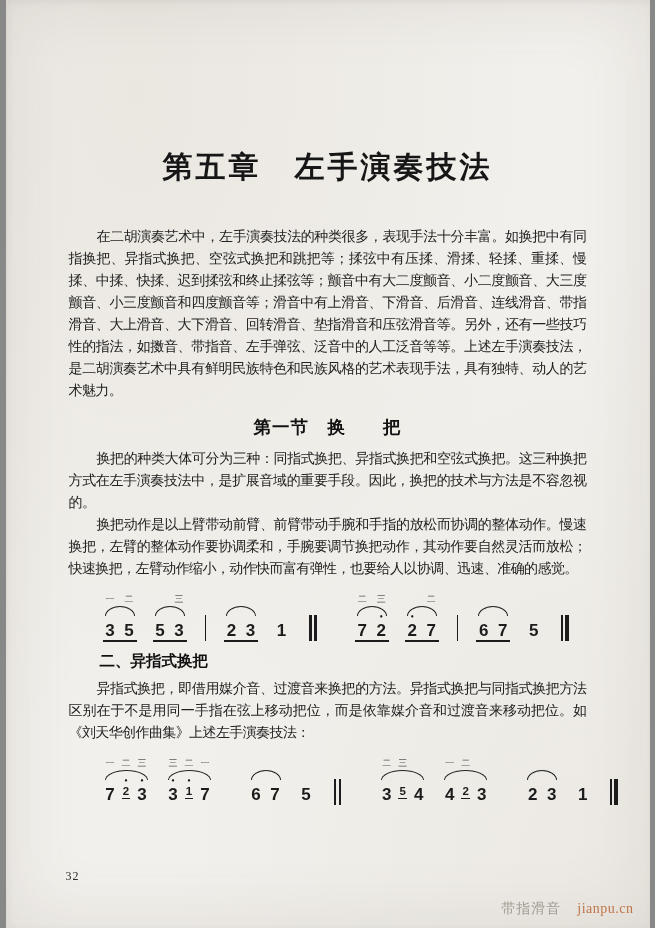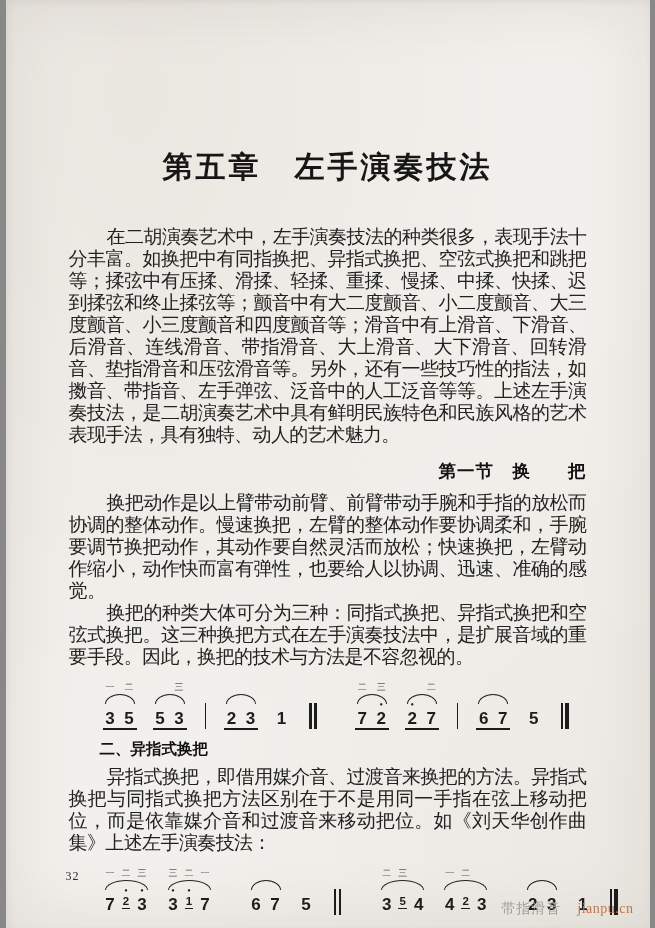--- a/index.html
+++ b/index.html
@@ -22,30 +22,30 @@
     margin:0 0 42px 0;
     text-align:center;
     font-size:30px;
     font-weight:bold;
     letter-spacing:3px;
     line-height:34px;
     color:#161616;
   }
   p.body-text{
     margin:0;
-    font-size:19px;
+    font-size:14px;
     line-height:22px;
     letter-spacing:-.6px;
     text-align:justify;
     text-indent:2em;
     color:#222;
   }
   .section-title{
     margin:14px 0 10px 0;
-    text-align:right;
+    text-align:center;
     font-family:"Liberation Sans","DejaVu Sans",sans-serif;
     font-size:17.5px;
     font-weight:bold;
     letter-spacing:1px;
     line-height:22px;
     color:#111;
   }
   .sub-heading{
     margin:10px 0 6px 0;
     font-family:"Liberation Sans","DejaVu Sans",sans-serif;
@@ -104,23 +104,23 @@
 <body>
 
 <div class="page">
 
   <h1 class="chapter-title">第五章　左手演奏技法</h1>
 
   <p class="body-text">在二胡演奏艺术中，左手演奏技法的种类很多，表现手法十分丰富。如换把中有同指换把、异指式换把、空弦式换把和跳把等；揉弦中有压揉、滑揉、轻揉、重揉、慢揉、中揉、快揉、迟到揉弦和终止揉弦等；颤音中有大二度颤音、小二度颤音、大三度颤音、小三度颤音和四度颤音等；滑音中有上滑音、下滑音、后滑音、连线滑音、带指滑音、大上滑音、大下滑音、回转滑音、垫指滑音和压弦滑音等。另外，还有一些技巧性的指法，如擞音、带指音、左手弹弦、泛音中的人工泛音等等。上述左手演奏技法，是二胡演奏艺术中具有鲜明民族特色和民族风格的艺术表现手法，具有独特、动人的艺术魅力。</p>
 
   <h2 class="section-title">第一节　换　　把</h2>
 
+  <p class="body-text">换把的种类大体可分为三种：同指式换把、异指式换把和空弦式换把。这三种换把方式在左手演奏技法中，是扩展音域的重要手段。因此，换把的技术与方法是不容忽视的。</p>
+
   <p class="body-text">换把动作是以上臂带动前臂、前臂带动手腕和手指的放松而协调的整体动作。慢速换把，左臂的整体动作要协调柔和，手腕要调节换把动作，其动作要自然灵活而放松；快速换把，左臂动作缩小，动作快而富有弹性，也要给人以协调、迅速、准确的感觉。</p>
-
-  <p class="body-text">换把的种类大体可分为三种：同指式换把、异指式换把和空弦式换把。这三种换把方式在左手演奏技法中，是扩展音域的重要手段。因此，换把的技术与方法是不容忽视的。</p>
 
 
 
   <div class="music-line">
       <span class="grp">
         <span class="ncol">
           <span class="mark">一</span>
           <span class="dot"></span>
           <span class="digit">3</span>
         </span>

